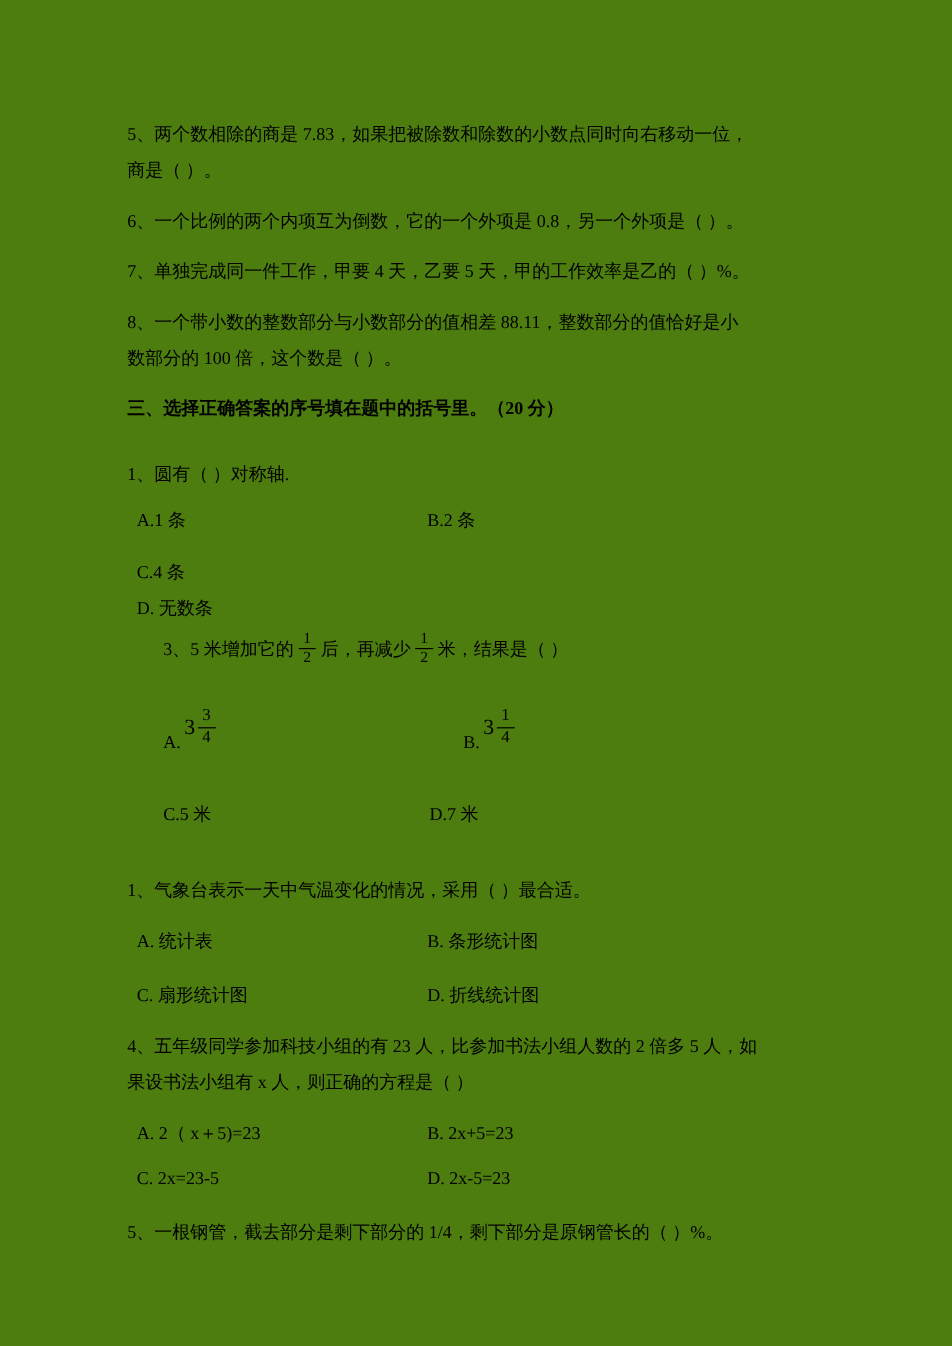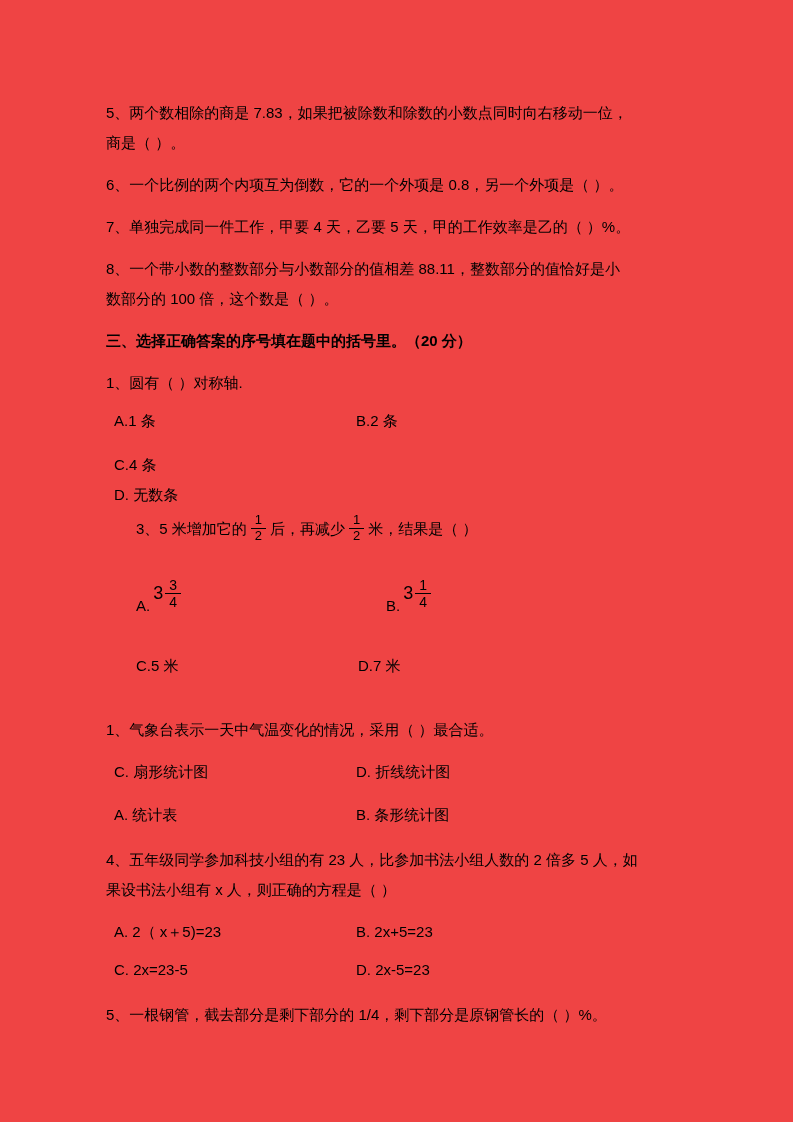--- a/index.html
+++ b/index.html
@@ -2,23 +2,23 @@
 <html><head>
 <meta charset="utf-8">
 <style>
   * { margin: 0; padding: 0; box-sizing: border-box; }
   html, body { background: #ffffff; }
   .page {
     position: relative;
     width: 793px;
     height: 1122px;
     margin: 0 auto;
-    background: #ef4444;
+    background: #4d7c0f;
     color: #000000;
-    font-family: Liberation Sans, sans-serif;
+    font-family: Liberation Serif, serif;
     font-size: 15px;
     overflow: hidden;
   }
   .content { padding: 98px 100px 0 106px; }
 
   p.line { line-height: 30px; }
   .heading { font-weight: bold; }
 
   .row { display: flex; line-height: 30px; padding-left: 8px; }
   .row .col-l { width: 242px; flex: 0 0 auto; }
@@ -50,21 +50,21 @@
   .mixed .whole { font-size: 18px; }
   .mixed .frac { font-size: 14px; top: 0; margin: 0 0 0 2px; }
 
   .mb4  { margin-bottom: 4px; flex-direction: column; }
   .mb8  { margin-bottom: 8px; }
   .mb10 { margin-bottom: 8px; }
   .mb12 { margin-bottom: 12px; }
   .mb13 { margin-bottom: 13px; }
   .mb14 { margin-bottom: 14px; }
   .mb15 { margin-bottom: 15px; }
-  .mb16 { margin-bottom: 12px; }
+  .mb16 { margin-bottom: 25px; }
   .mb24 { margin-bottom: 24px; }
   .mb30 { margin-bottom: 30px; }
   .mb34 { margin-bottom: 34px; }
 </style>
 </head>
 <body>
 
 <div class="page">
   <div class="content">
 
@@ -126,27 +126,27 @@
       </span>
     </div>
 
     <div class="row q2row2 indent mb34">
       <span class="col-l">C.5 米</span>
       <span class="col-r">D.7 米</span>
     </div>
 
     <p class="line mb12">1、气象台表示一天中气温变化的情况，采用（  ）最合适。</p>
 
+    <div class="row mb15">
+      <span class="col-l">A. 统计表</span>
+      <span class="col-r">B. 条形统计图</span>
+    </div>
     <div class="row mb13">
       <span class="col-l">C. 扇形统计图</span>
       <span class="col-r">D. 折线统计图</span>
-    </div>
-    <div class="row mb15">
-      <span class="col-l">A. 统计表</span>
-      <span class="col-r">B. 条形统计图</span>
     </div>
 
     <p class="line mb12">
       <span>4、五年级同学参加科技小组的有 23 人，比参加书法小组人数的 2 倍多 5 人，如</span><br>
       <span>果设书法小组有 x 人，则正确的方程是（  ）</span>
     </p>
 
     <div class="row mb10">
       <span class="col-l">A. 2（ x＋5)=23</span>
       <span class="col-r">B. 2x+5=23</span>

